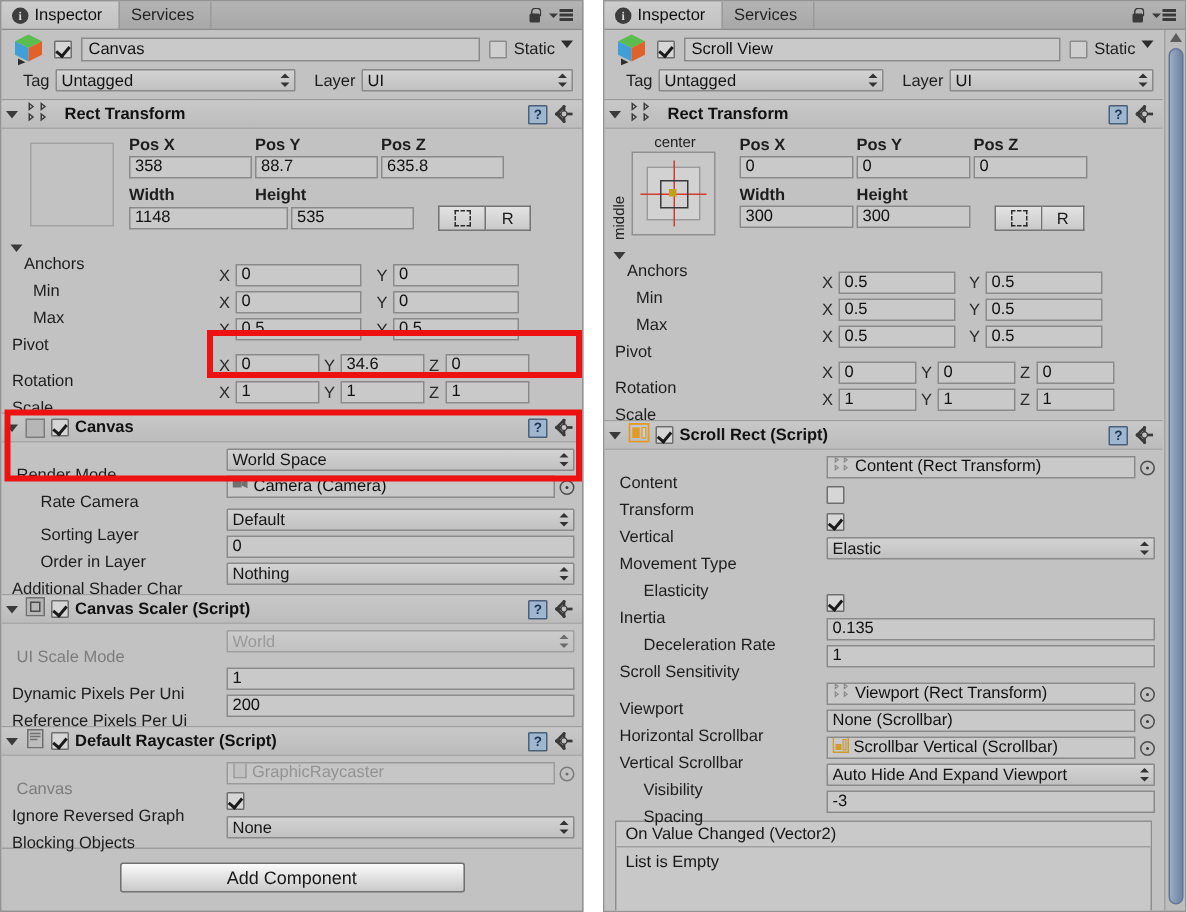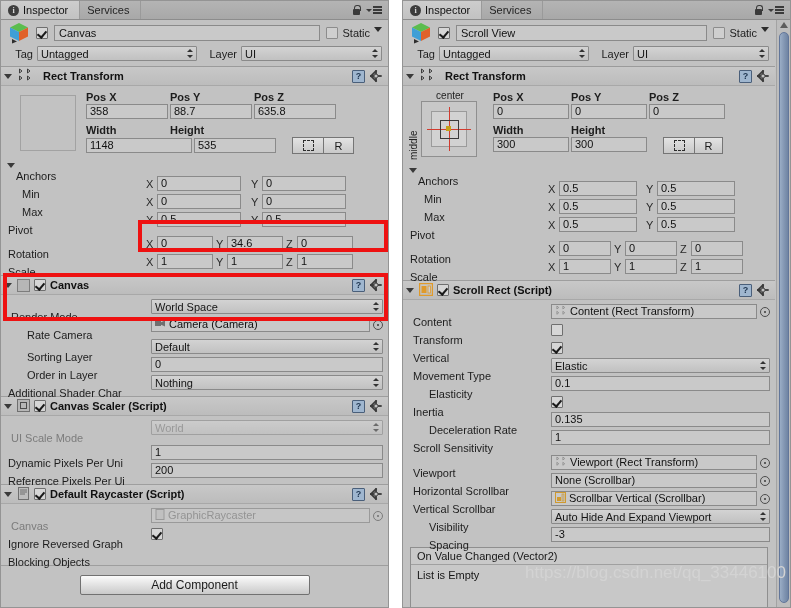--- a/index.html
+++ b/index.html
@@ -578,20 +578,24 @@
             <span class="t">GraphicRaycaster</span>
           </span>
           <span class="radio-o" style="opacity:.6"></span>
         </div>
         <div class="row">
           <span class="lab" style="width:145px;padding-left:2px">Ignore Reversed Graph</span>
           <span class="chk-sm on"></span>
         </div>
         <div class="row">
           <span class="lab" style="width:145px;padding-left:2px">Blocking Objects</span>
+          <span class="popup" style="flex:1 1 auto">
+            <span class="txt">None</span>
+            <span class="updown"></span>
+          </span>
         </div>
       </div>
     </div>
 
     <div class="addcomp-wrap">
       <div class="addcomp">Add Component</div>
     </div>
 
     <div class="redbox" style="left:137px; top:219px; width:250px; height:32px;"></div>
     <div class="redbox" style="left:2px; top:272px; width:385px; height:48px;"></div>
@@ -860,21 +864,20 @@
           </div>
           <div class="row">
             <span class="lab" style="width:143px;padding-left:5px">Movement Type</span>
             <span class="popup" style="flex:1 1 auto">
               <span class="txt">Elastic</span>
               <span class="updown"></span>
             </span>
           </div>
           <div class="row">
             <span class="lab" style="width:143px;padding-left:21px">Elasticity</span>
-            <span class="field" style="flex:1 1 auto">0.1</span>
           </div>
           <div class="row">
             <span class="lab" style="width:143px;padding-left:5px">Inertia</span>
             <span class="chk-sm on"></span>
           </div>
           <div class="row">
             <span class="lab" style="width:143px;padding-left:21px">Deceleration Rate</span>
             <span class="field" style="flex:1 1 auto">0.135</span>
           </div>
           <div class="row">
@@ -933,15 +936,14 @@
           </div>
 
           <div class="evt-wrap">
             <div class="evt-head">On Value Changed (Vector2)</div>
             <div class="evt-body">List is Empty</div>
           </div>
         </div>
       </div>
     </div>
 
-    <div class="watermark">https://blog.csdn.net/qq_33446100</div>
   </div>
 </div>
 
 </body></html>

